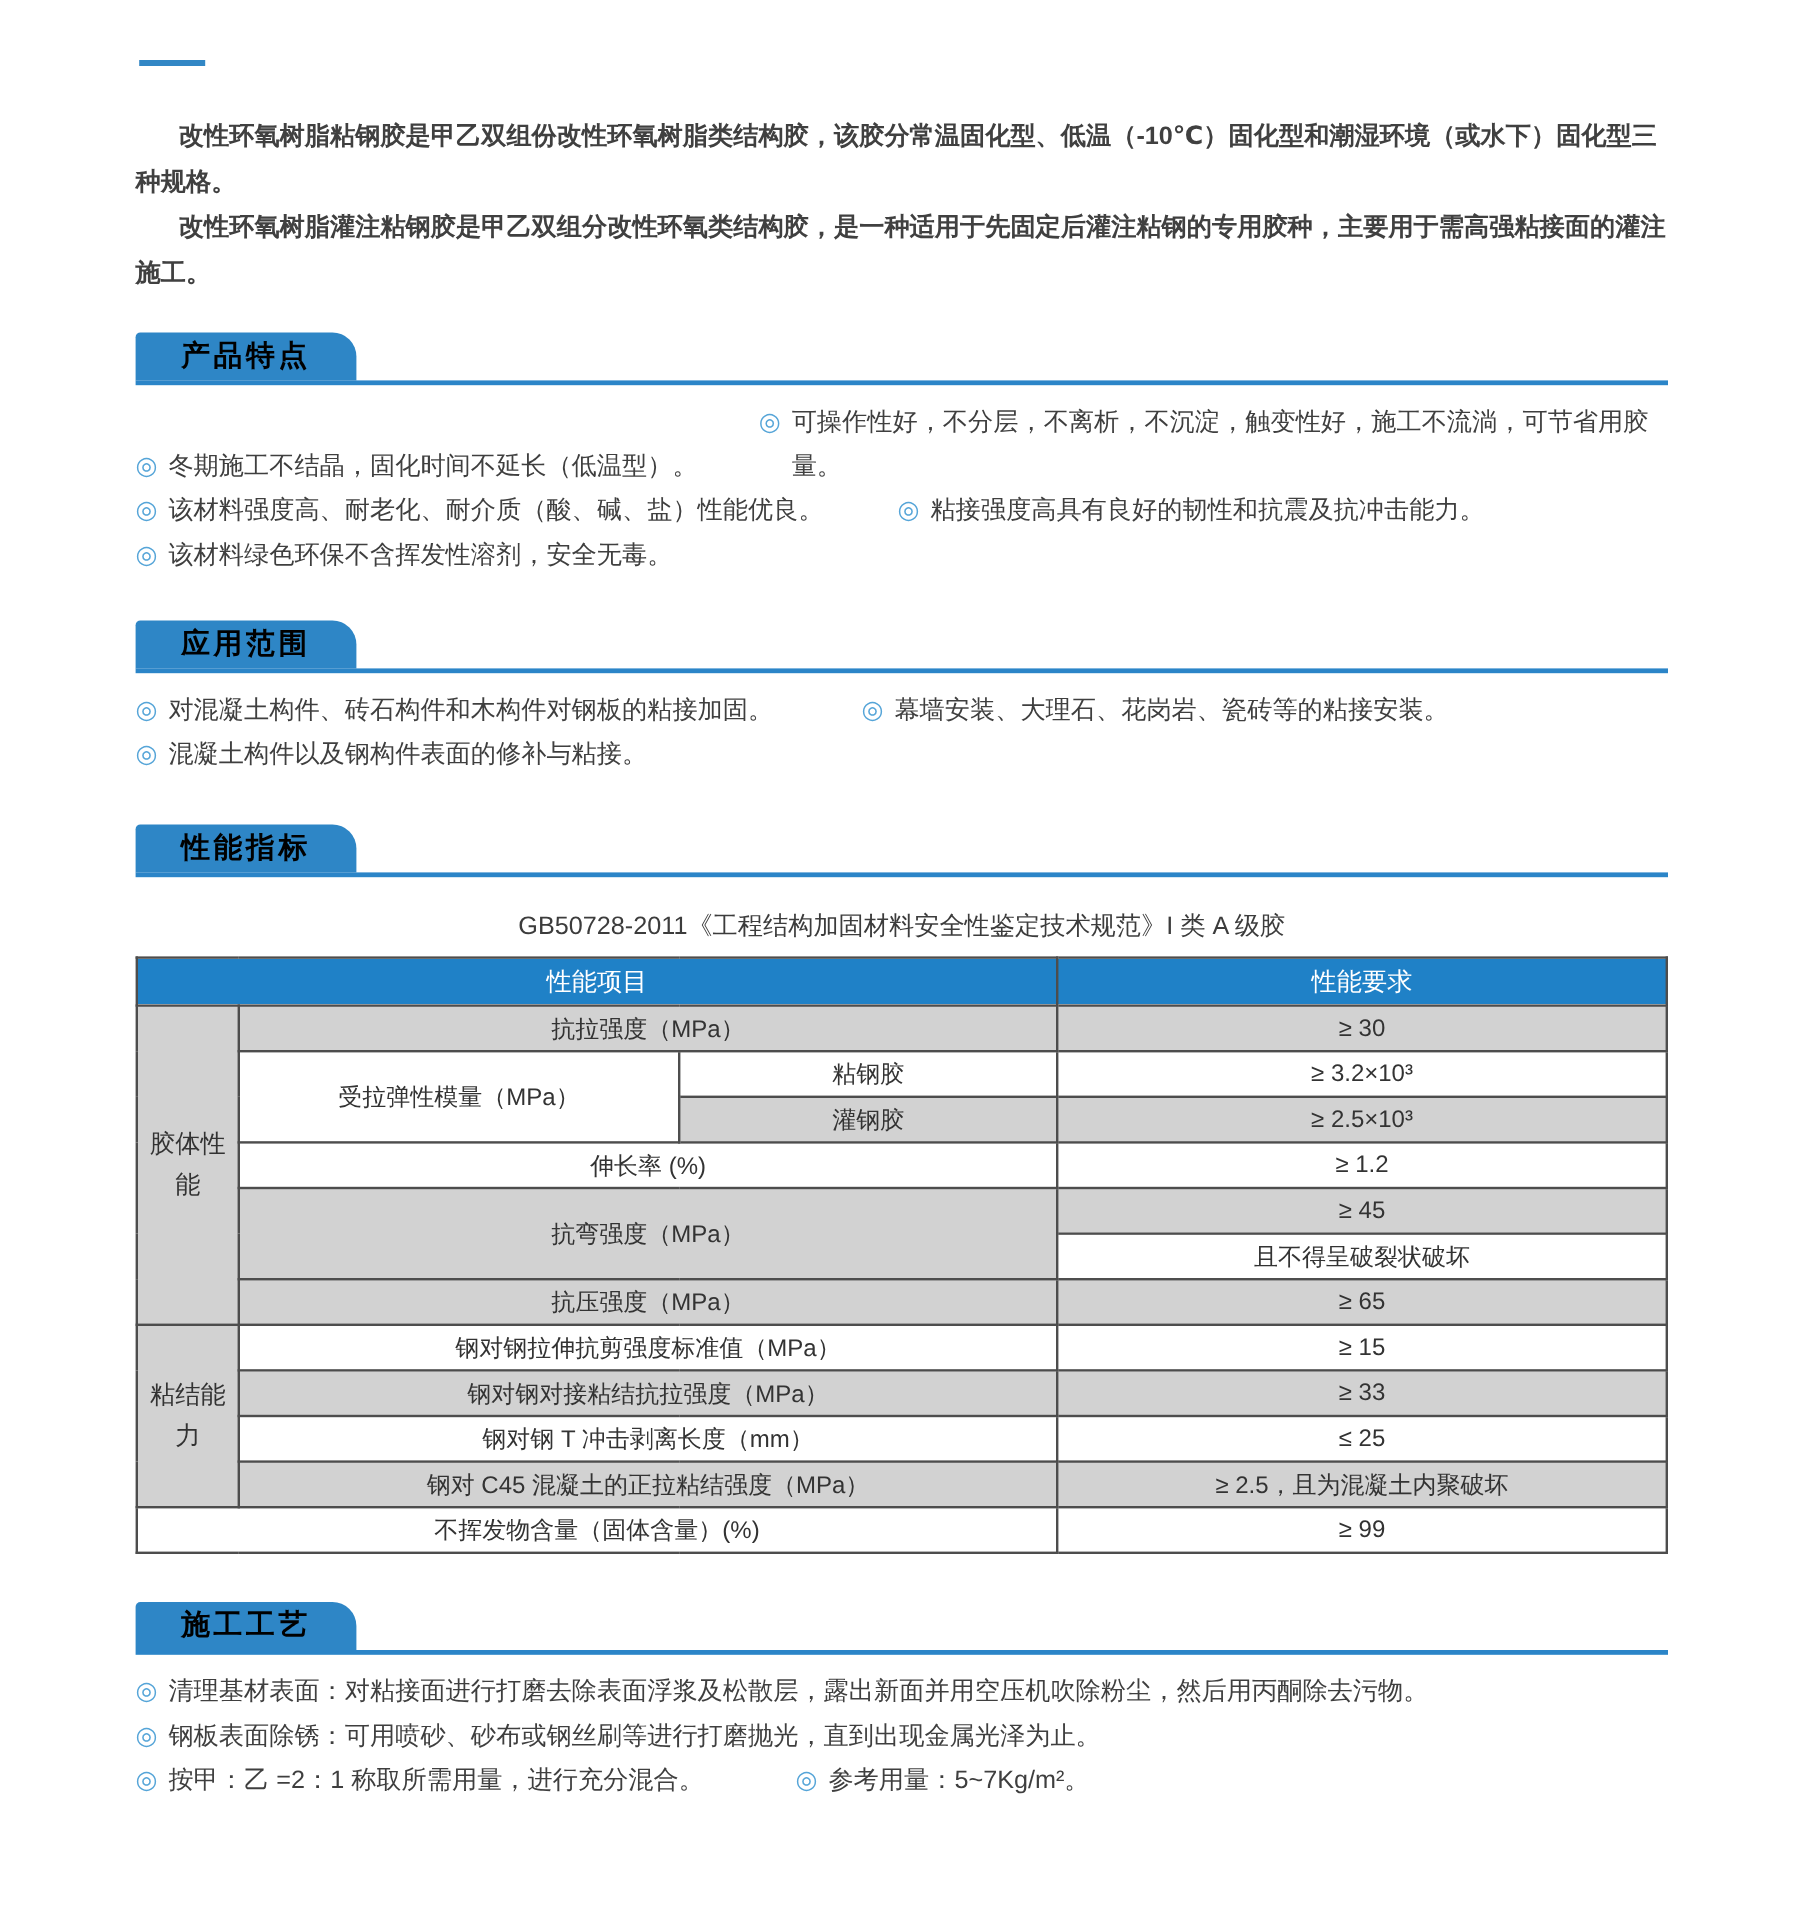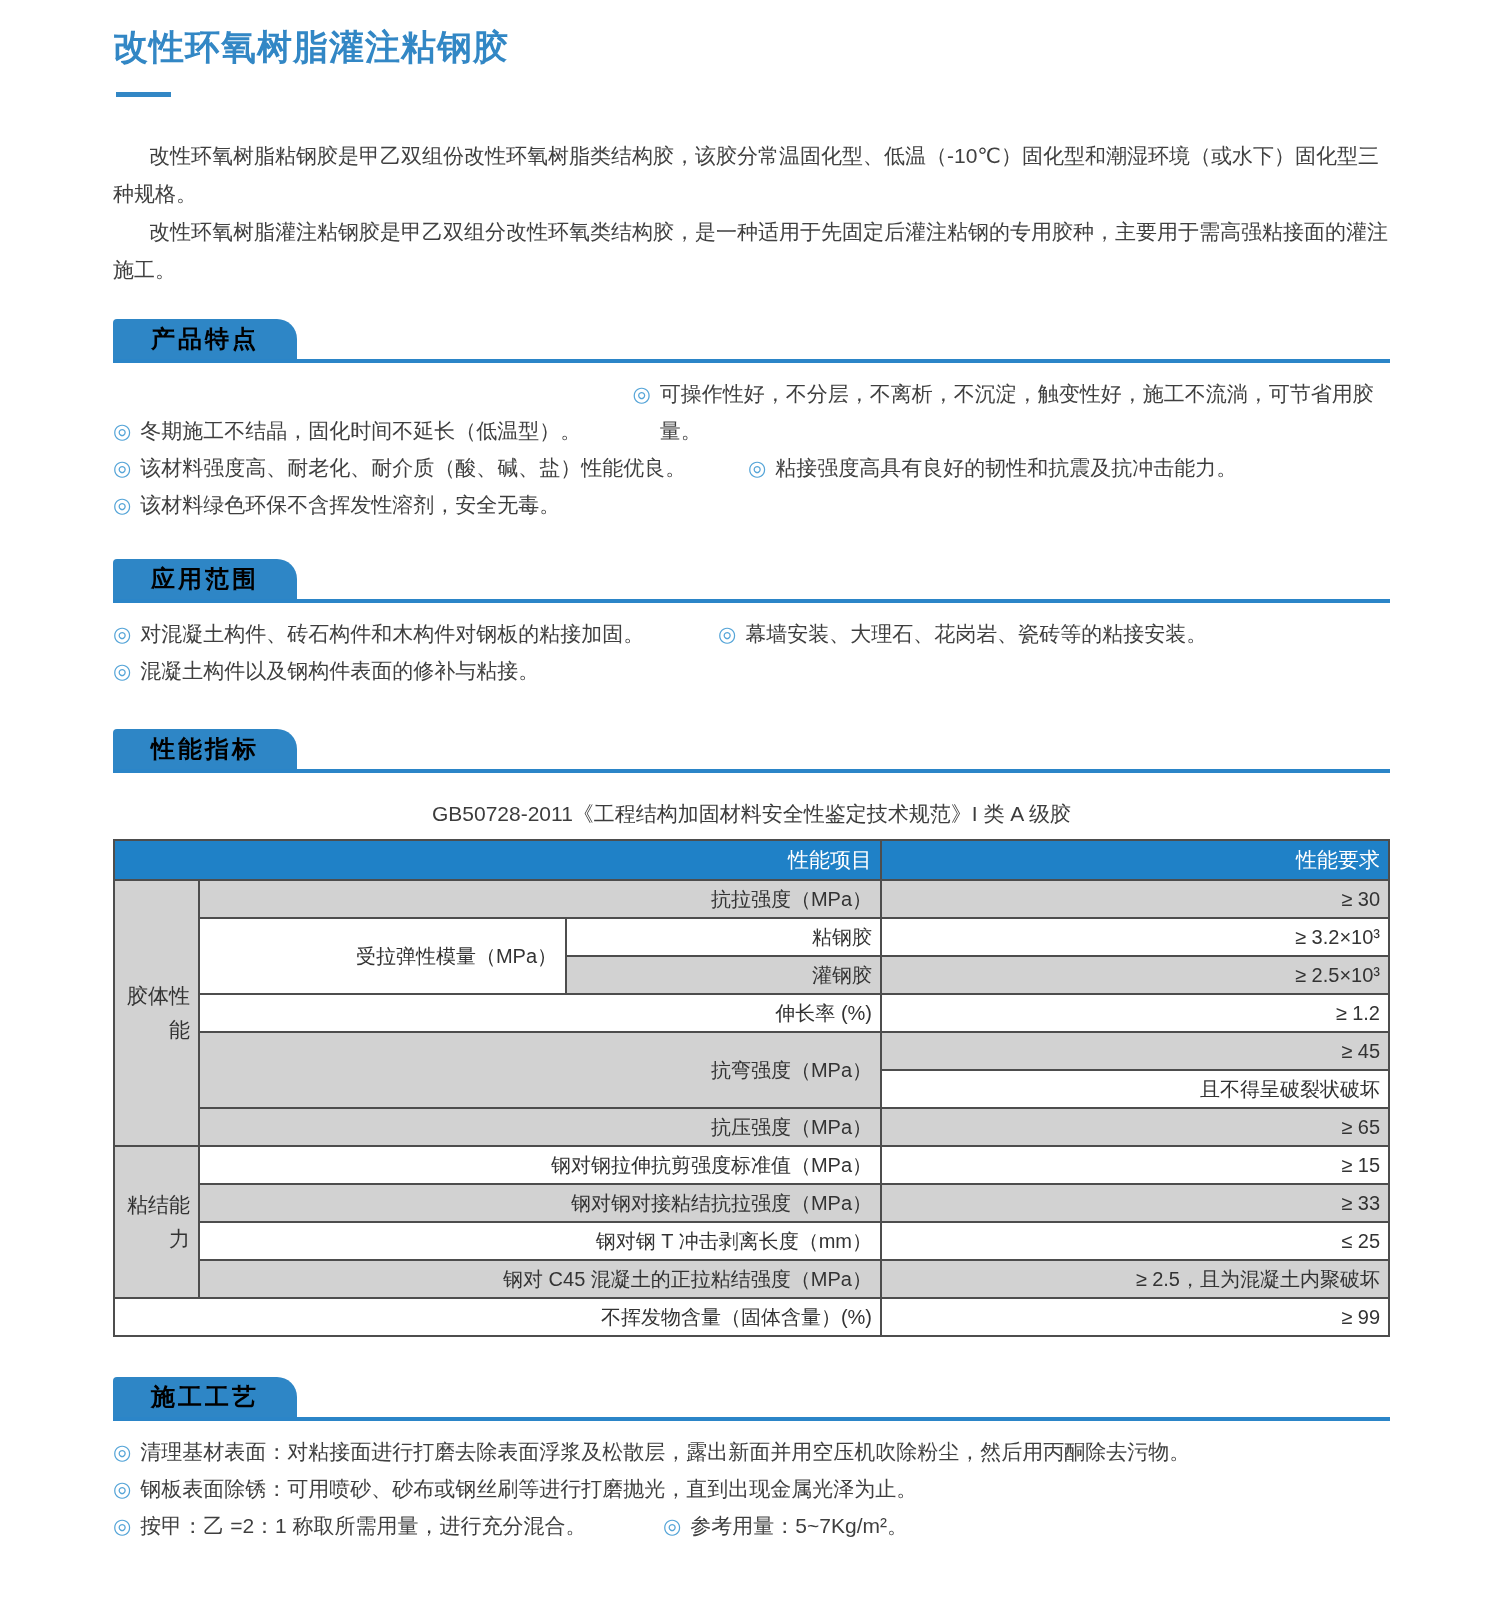--- a/index.html
+++ b/index.html
@@ -26,20 +26,21 @@
     margin: 24px 0 0 3px;
   }
 
   .intro { margin-top: 40px; }
   .intro p {
     margin: 0;
     font-size: 21px;
     line-height: 38px;
     text-indent: 36px;
     color: #404040;
+    font-weight: bold;
   }
 
   .section { margin-top: 30px; }
   .section-bar {
     border-bottom: 4px solid #2b85c8;
     line-height: 0;
   }
   .section-tab {
     display: inline-block;
     background: #2e86c6;
@@ -81,21 +82,21 @@
   }
   table.perf {
     width: 100%;
     border-collapse: collapse;
     table-layout: fixed;
     font-size: 20px;
     color: #333333;
   }
   table.perf th, table.perf td {
     border: 2px solid #4d4d4d;
-    text-align: right;
+    text-align: center;
     height: 36px;
     padding: 0 8px;
     overflow: hidden;
   }
   table.perf thead th {
     background: #1f81c7;
     color: #ffffff;
     font-weight: normal;
     font-size: 21px;
     height: 38px;
@@ -107,21 +108,20 @@
     padding: 0 17px;
     font-size: 21px;
     line-height: 34px;
   }
 </style>
 </head>
 <body>
 
 <div class="page">
 
-  <h1 class="doc-title">改性环氧树脂灌注粘钢胶</h1>
   <div class="title-dash"></div>
 
   <div class="intro">
     <p>改性环氧树脂粘钢胶是甲乙双组份改性环氧树脂类结构胶，该胶分常温固化型、低温（-10℃）固化型和潮湿环境（或水下）固化型三种规格。</p>
     <p>改性环氧树脂灌注粘钢胶是甲乙双组分改性环氧类结构胶，是一种适用于先固定后灌注粘钢的专用胶种，主要用于需高强粘接面的灌注施工。</p>
   </div>
 
   <div class="section">
     <div class="section-bar">
       <span class="section-tab">产品特点</span>

